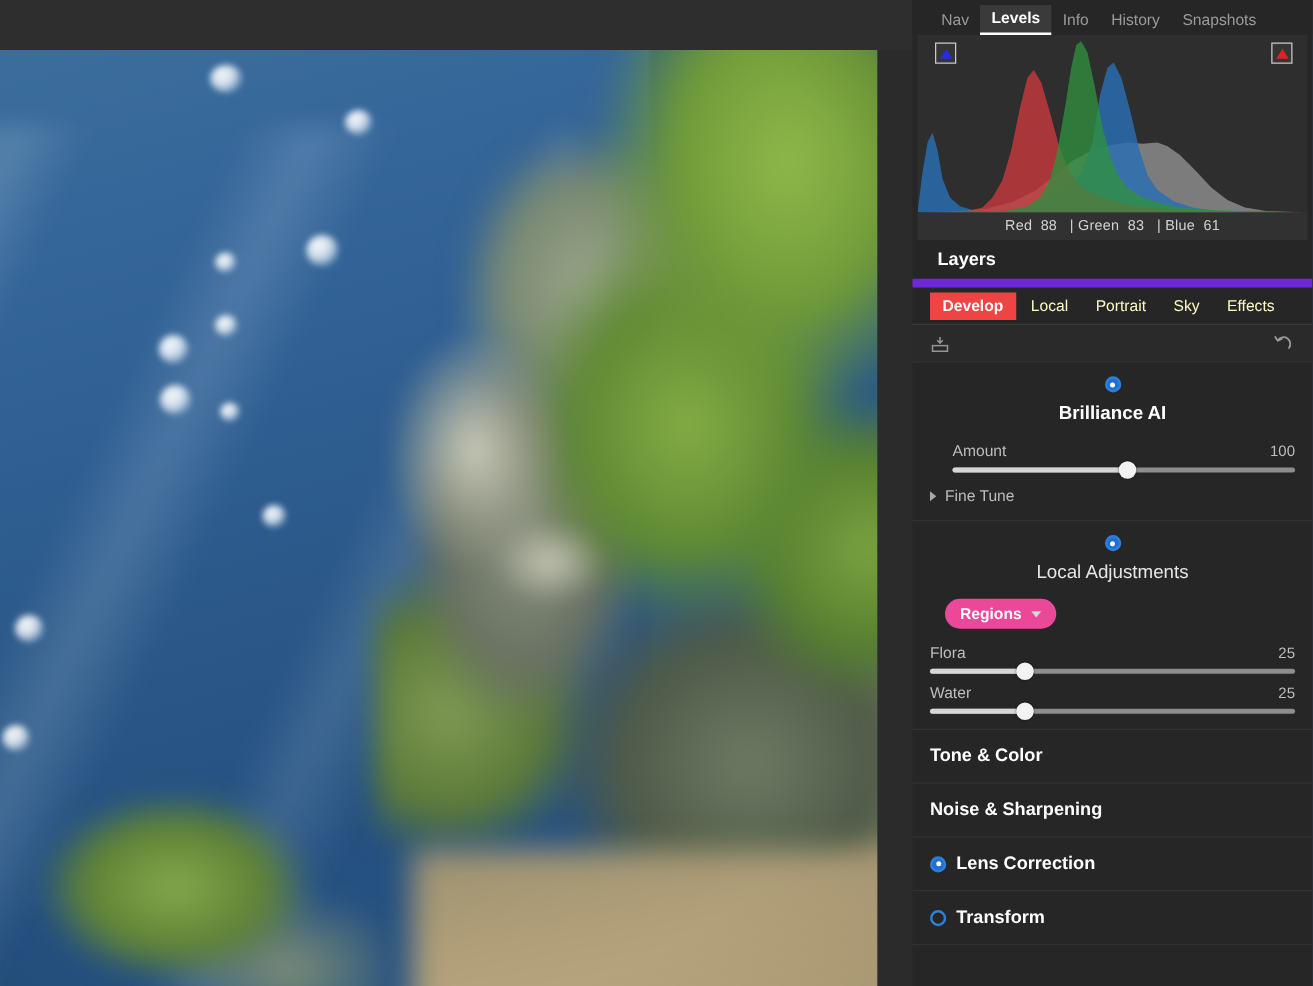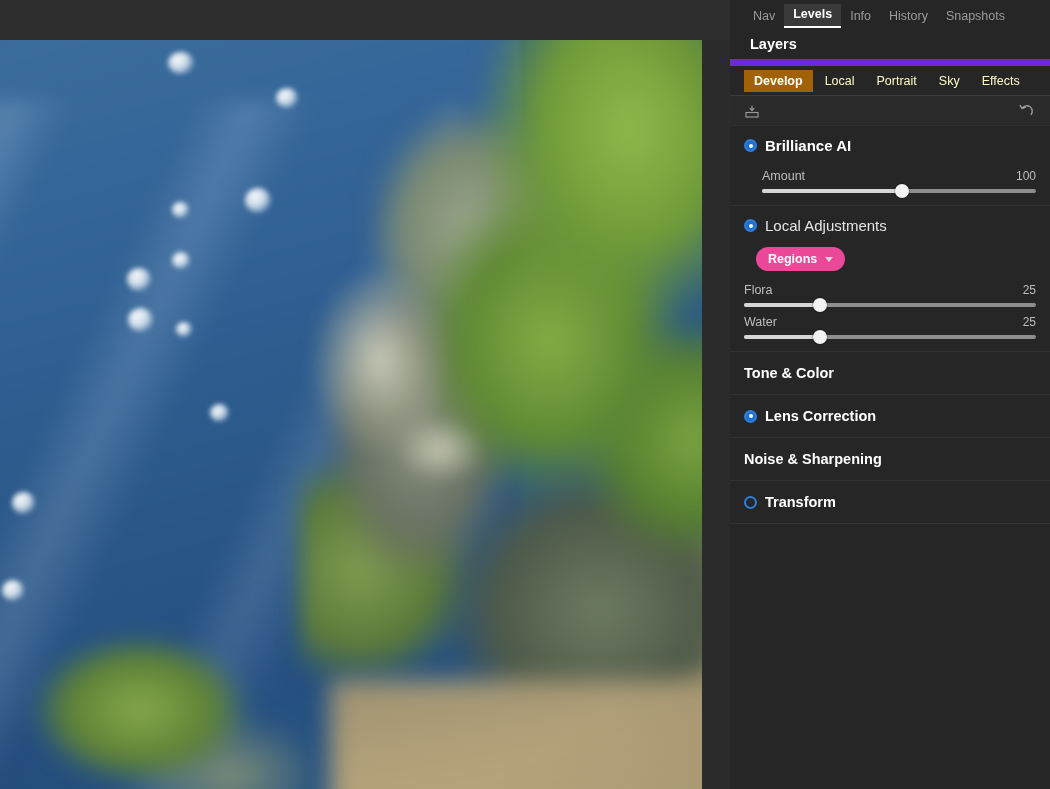--- a/index.html
+++ b/index.html
@@ -142,34 +142,34 @@
     font-size: 14.5px; font-weight: bold; color: #ffffff;
     border-bottom: 7px solid #6d28d9;
   }
 
   
   #mod-tabs {
     height: 30px; display: flex; align-items: center; padding-left: 14px; gap: 2px;
     border-bottom: 1px solid #3a3a3a;
   }
   .mtab { font-size: 12.5px; color: #fef9c3; padding: 4px 10px; cursor: pointer; }
-  .mtab.active { color: #fff; font-weight: bold; background: #a16207; }
+  .mtab.active { color: #fff; font-weight: bold; background: #ef4444; }
 
   
   #icon-bar {
     height: 30px; display: flex; align-items: center; justify-content: space-between;
     padding: 0 16px 0 14px; background: #2a2a2a; border-bottom: 1px solid #303030;
   }
   .tool-ico { width: 16px; height: 16px; opacity: .72; cursor: pointer; }
 
   
   .section { border-bottom: 1px solid #323232; }
   .sec-head {
     display: flex; align-items: center; gap: 8px;
-    padding: 11px 14px 9px 14px; cursor: pointer;
+    padding: 11px 14px 9px 14px; cursor: pointer; flex-direction: column;
   }
   .sec-title { font-size: 15px; font-weight: bold; color: #ffffff; }
   .sec-title.dim { color: #e5e5e5; font-weight: normal; }
   .radio {
     width: 13px; height: 13px; border-radius: 50%;
     border: 2px solid #2f7fd8; flex: 0 0 13px;
     display: flex; align-items: center; justify-content: center;
   }
   .radio.on { background: #1d6fd0; border-color: #2f7fd8; }
   .radio.on::after { content:""; width: 4px; height: 4px; border-radius: 50%; background: #ffffff; }
@@ -254,20 +254,43 @@
   <div id="panel">
 
     <div id="top-tabs">
       <div class="ttab">Nav</div>
       <div class="ttab active">Levels</div>
       <div class="ttab">Info</div>
       <div class="ttab">History</div>
       <div class="ttab">Snapshots</div>
     </div>
 
+    <div id="histo-wrap">
+      <div id="histo">
+        <svg viewBox="0 0 312 142" preserveAspectRatio="none">
+
+          <path d="M0,142 L30,141 L55,139 L75,134 L95,124 L110,112 L125,100 L140,92 L155,88 L168,86 L180,87 L192,86 L200,89 L210,96 L222,108 L235,122 L248,132 L262,138 L280,141 L312,142 Z" fill="#8a8a8a" opacity="0.85"></path>
+
+          <path d="M0,142 L4,110 L8,86 L12,78 L16,92 L20,115 L26,130 L34,137 L44,140 L60,141 L80,139 L100,132 L118,122 L130,112 L140,86 L146,48 L152,26 L157,22 L163,34 L170,60 L177,90 L184,112 L192,124 L205,133 L220,138 L240,141 L270,142 L312,142 Z" fill="#2a6fb5" opacity="0.82"></path>
+
+          <path d="M0,142 L20,142 L40,141 L52,138 L60,130 L68,116 L75,92 L82,58 L88,34 L93,28 L99,38 L106,62 L113,88 L120,106 L128,118 L138,126 L150,131 L165,135 L185,138 L215,140 L250,141 L285,141 L312,142 Z" fill="#c8383c" opacity="0.80"></path>
+
+          <path d="M0,142 L40,142 L70,141 L88,137 L98,130 L106,116 L112,92 L118,58 L123,26 L127,8 L131,5 L136,14 L142,42 L148,74 L154,96 L160,112 L168,122 L178,129 L192,134 L210,138 L235,140 L265,141 L312,142 Z" fill="#2f8f3f" opacity="0.78"></path>
+        </svg>
+        <div class="clipmark" id="clip-left">
+          <span class="tri" style="border-bottom:8px solid #2a2ae0;"></span>
+        </div>
+        <div class="clipmark" id="clip-right">
+          <span class="tri" style="border-bottom:8px solid #e02222;"></span>
+        </div>
+      </div>
+      <div id="histo-readout">
+        <span>Red  88   | Green  83   | Blue  61</span>
+      </div>
+    </div>
 
     <div id="layers-row">
       <span>Layers</span>
     </div>
 
     <div id="mod-tabs">
       <div class="mtab active">Develop</div>
       <div class="mtab">Local</div>
       <div class="mtab">Portrait</div>
       <div class="mtab">Sky</div>
@@ -294,20 +317,24 @@
         <div class="slider-block indent">
           <div class="slider-label-row">
             <span>Amount</span>
             <span class="slider-val">100</span>
           </div>
           <div class="track">
             <div class="fill" style="width:51%"></div>
             <div class="knob" style="left:51%"></div>
           </div>
         </div>
+        <div class="subrow">
+          <span class="chev-r"></span>
+          <span>Fine Tune</span>
+        </div>
       </div>
     </div>
 
     <div class="section">
       <div class="sec-head">
         <span class="radio on"></span>
         <span class="sec-title dim">Local Adjustments</span>
       </div>
       <div class="sec-body">
         <div class="pill">
@@ -334,25 +361,25 @@
             <div class="knob" style="left:26%"></div>
           </div>
         </div>
       </div>
     </div>
 
     <div class="collapsed-row">
       <span class="sec-title">Tone &amp; Color</span>
     </div>
     <div class="collapsed-row">
+      <span class="sec-title">Noise &amp; Sharpening</span>
+    </div>
+    <div class="collapsed-row">
       <span class="radio on"></span>
       <span class="sec-title">Lens Correction</span>
-    </div>
-    <div class="collapsed-row">
-      <span class="sec-title">Noise &amp; Sharpening</span>
     </div>
     <div class="collapsed-row">
       <span class="radio off"></span>
       <span class="sec-title">Transform</span>
     </div>
 
   </div>
 </div>
 
 </body></html>

